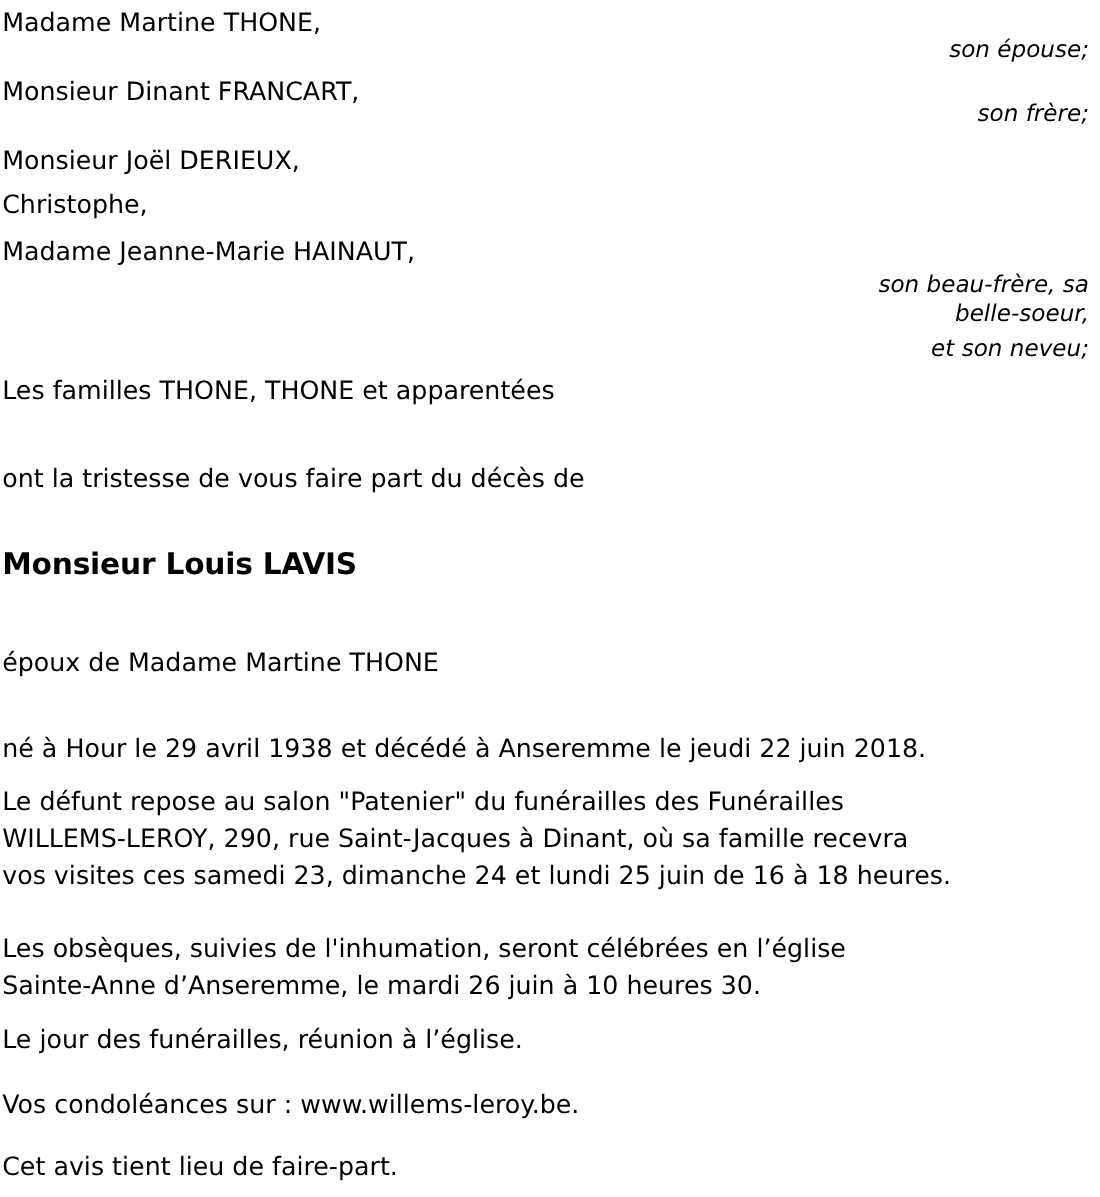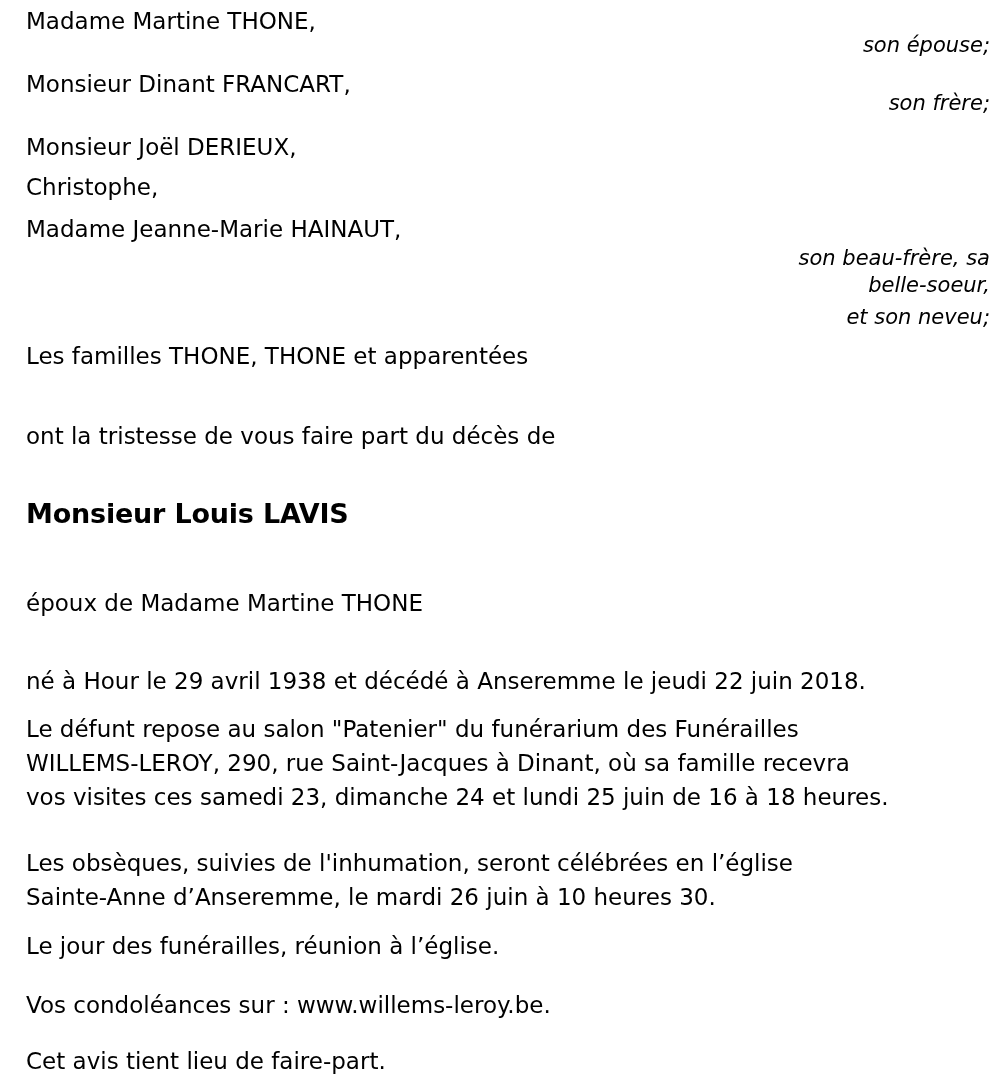--- a/index.html
+++ b/index.html
@@ -24,21 +24,21 @@
 
   
   .line {
     position: absolute;
     white-space: pre;
     font-size: 23px;
     line-height: 1;
     color: #000;
   }
 
-  .line.left  { left: 26px; }
+  .line.left  { left: 2px; }
   .line.right { right: 10px; text-align: left; }
 
   .italic {
     font-style: italic;
     font-size: 21px;
   }
 
   .deceased-name {
     font-weight: bold;
     font-size: 27px;
@@ -80,21 +80,21 @@
 
   <div class="announce-block">
     <div class="line left" style="top: 345px;">Les familles THONE, THONE et apparentées</div>
     <div class="line left" style="top: 425px;">ont la tristesse de vous faire part du décès de</div>
     <div class="line left deceased-name" style="top: 500px;">Monsieur Louis LAVIS</div>
     <div class="line left" style="top: 592px;">époux de Madame Martine THONE</div>
   </div>
 
   <div class="details-block">
     <div class="line left" style="top: 670px;">né à Hour le 29 avril 1938 et décédé à Anseremme le jeudi 22 juin 2018.</div>
-    <div class="line left" style="top: 718px;">Le défunt repose au salon "Patenier" du funérarium des Funérailles</div>
+    <div class="line left" style="top: 718px;">Le défunt repose au salon "Patenier" du funérailles des Funérailles</div>
     <div class="line left" style="top: 752px;">WILLEMS-LEROY, 290, rue Saint-Jacques à Dinant, où sa famille recevra</div>
     <div class="line left" style="top: 786px;">vos visites ces samedi 23, dimanche 24 et lundi 25 juin de 16 à 18 heures.</div>
     <div class="line left" style="top: 852px;">Les obsèques, suivies de l'inhumation, seront célébrées en l’église</div>
     <div class="line left" style="top: 886px;">Sainte-Anne d’Anseremme, le mardi 26 juin à 10 heures 30.</div>
     <div class="line left" style="top: 935px;">Le jour des funérailles, réunion à l’église.</div>
     <div class="line left" style="top: 994px;">Vos condoléances sur : www.willems-leroy.be.</div>
     <div class="line left" style="top: 1050px;">Cet avis tient lieu de faire-part.</div>
   </div>
 
 </div>

